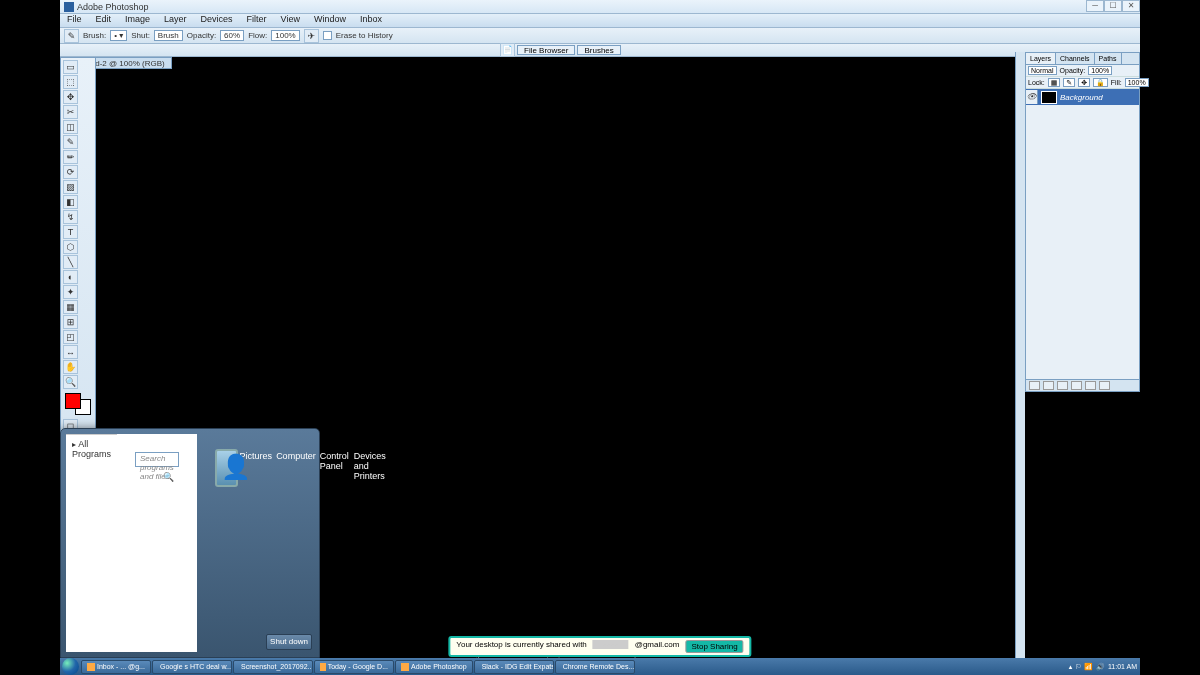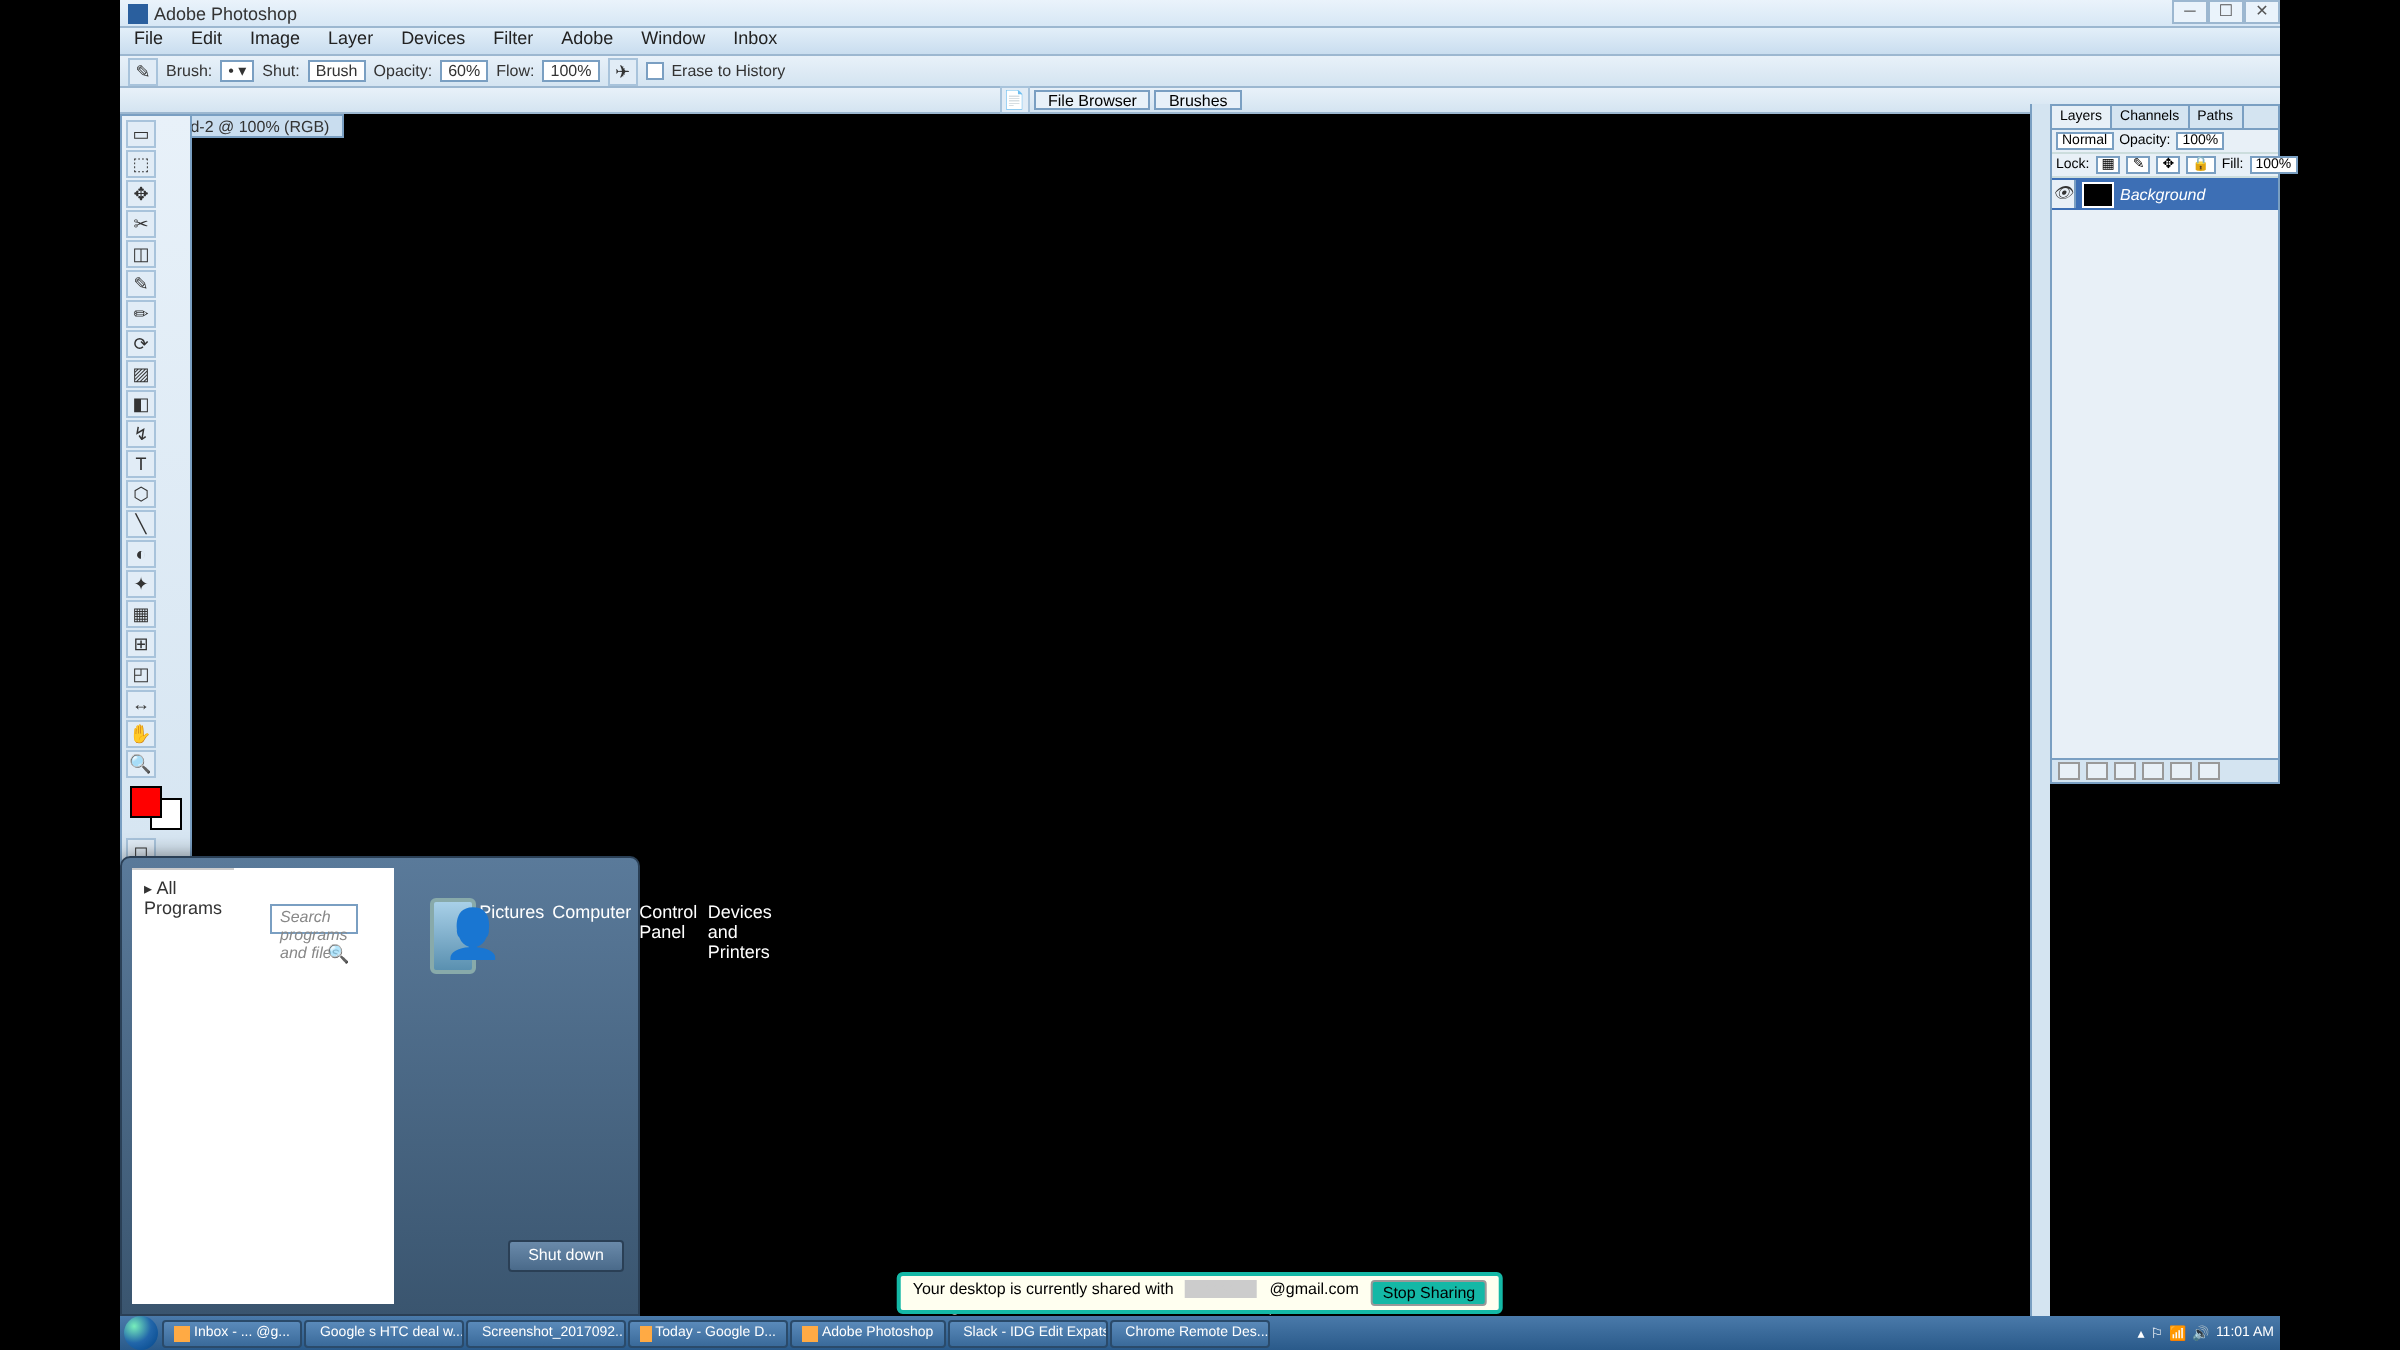--- a/index.html
+++ b/index.html
@@ -38,21 +38,21 @@
 .sm-left{width:135px;background:#fff;margin:5px 0 5px 5px;display:flex;flex-direction:row}
 .sm-prog{flex:1}
 .sm-allprog{border-top:1px solid #ccc;font-size:9px;padding:4px 6px;color:#333}
 .sm-allprog::before{content:"▸ ";font-size:8px}
 .sm-search{border:1px solid #7a9fc2;margin:18px;height:15px;font-size:8px;padding:1px 4px;color:#888;font-style:italic;position:relative}
 .sm-search::after{content:"🔍";position:absolute;right:3px;font-style:normal;font-size:9px}
 .sm-right{flex:1;padding:18px;display:flex;flex-direction:row;color:#fff;font-size:9px}
 .sm-avatar{width:38px;height:38px;border:2px solid #8aa;border-radius:3px;background:linear-gradient(#a8d0e8,#5a90b0);margin:2px auto 8px;position:relative}
 .sm-avatar::after{content:"👤";position:absolute;font-size:24px;left:5px;top:2px}
 .sm-right a{color:#fff;text-decoration:none;padding:4px 2px;display:block;font-size:9px}
-.sm-shut{position:absolute;bottom:21px;right:7px;width:58px;height:16px;background:linear-gradient(#6a8aaa,#4a6a8a);border:1px solid #2a3f55;border-radius:2px;font-size:8px;color:#fff;text-align:center;line-height:14px}
+.sm-shut{position:absolute;bottom:7px;right:7px;width:46px;height:16px;background:linear-gradient(#6a8aaa,#4a6a8a);border:1px solid #2a3f55;border-radius:2px;font-size:8px;color:#fff;text-align:center;line-height:14px}
 .sharebar{position:absolute;bottom:18px;left:50%;transform:translateX(-50%);background:#fffff0;border:2px solid #14b8a6;border-radius:3px;padding:2px 6px;font-size:8px;display:flex;align-items:flex-start;gap:6px}
 .sharebar .blur{background:#ccc;color:#ccc;padding:0 10px}
 .sharebar button{font-size:8px;padding:1px 5px;border:1px solid #999;background:#14b8a6;border-radius:2px}
 .taskbar{position:absolute;bottom:0;left:0;width:100%;height:17px;background:linear-gradient(#4a7aaa,#2a5a8a);display:flex;align-items:center}
 .orb{width:17px;height:17px;border-radius:50%;background:radial-gradient(circle at 30% 30%,#7eb,#26a,#048);margin:0 2px}
 .tbtn{height:14px;background:linear-gradient(#5a8aba,#3a6a9a);border:1px solid #2a4a6a;border-radius:2px;font-size:7px;color:#fff;padding:0 5px;line-height:12px;margin-right:1px;max-width:80px;overflow:hidden;white-space:nowrap;display:flex;align-items:center;gap:2px}
 .tbtn .ti{width:8px;height:8px;background:#fa4;display:inline-block}
 .tray{margin-left:auto;display:flex;align-items:center;gap:3px;padding-right:3px;font-size:7px;color:#fff}
 .statusbar{position:absolute;bottom:17px;left:400px;font-size:7px;color:#999}
 .canvas-area{position:absolute;left:36px;right:115px;top:69px;bottom:17px;background:#000}
@@ -71,21 +71,21 @@
       <div>✕</div>
     </div>
   </div>
   <div class="menubar">
     <span>File</span>
     <span>Edit</span>
     <span>Image</span>
     <span>Layer</span>
     <span>Devices</span>
     <span>Filter</span>
-    <span>Adobe</span>
+    <span>View</span>
     <span>Window</span>
     <span>Inbox</span>
   </div>
   <div class="optbar">
     <span class="tool">✎</span>
     <span class="lbl">Brush:</span>
     <span class="field">• ▾</span>
     <span class="lbl">Shut:</span>
     <span class="field">Brush</span>
     <span class="lbl">Opacity:</span>

